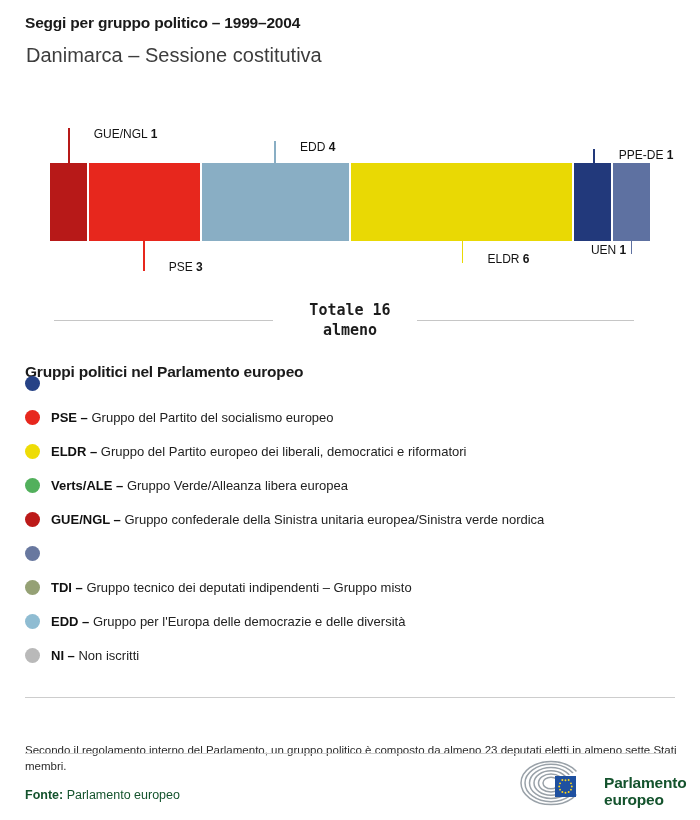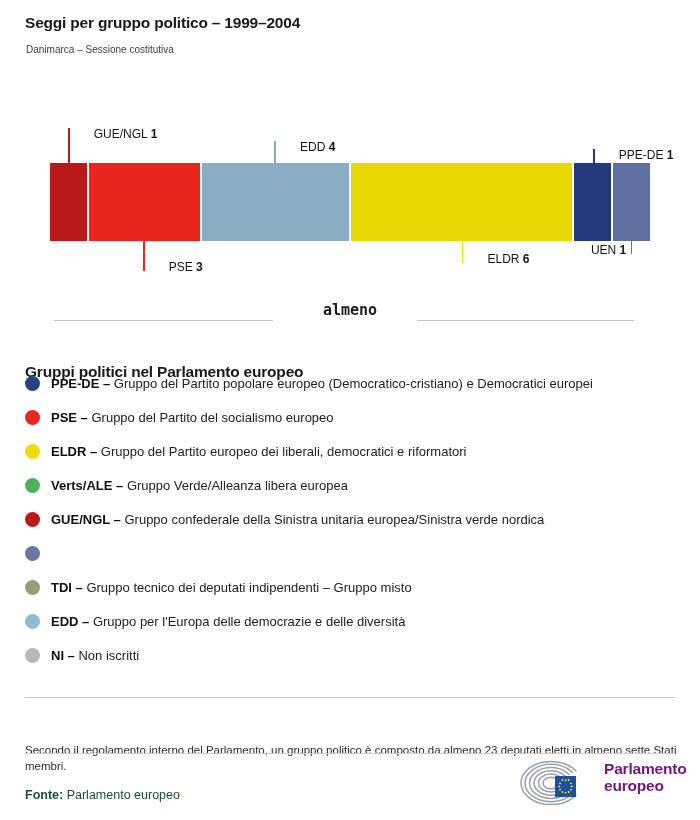--- a/index.html
+++ b/index.html
@@ -2,42 +2,42 @@
 <html><head>
 <meta charset="utf-8">
 <style>
   html,body{margin:0;padding:0;}
   body{
     width:700px;height:820px;background:#ffffff;position:relative;
     font-family:"Liberation Sans", sans-serif;color:#1a1a1a;overflow:hidden;
   }
   .abs{position:absolute;}
   .title{left:25px;top:14px;font-size:15.5px;font-weight:700;letter-spacing:-0.2px;}
-  .subtitle{left:26px;top:44px;font-size:10px;color:#3d3d3d;}
+  .subtitle{left:26px;top:44px;font-size:20px;color:#3d3d3d;}
   #seats-bar{left:50px;top:163px;width:600px;height:78px;display:flex;gap:2px;background:#ffffff;}
   #seats-bar > div{height:100%;}
   .connector{position:absolute;width:1.5px;}
   .seg-label{position:absolute;font-size:12px;line-height:13px;white-space:nowrap;color:#141414;margin-left:20px;}
   .seg-label b{font-weight:700;}
   .total-rule{height:1px;background:#c6c6c6;top:320px;}
   .totale{left:0;top:300px;width:700px;text-align:center;
     font-family:"DejaVu Sans Mono", monospace;font-size:15px;font-weight:700;line-height:20px;color:#1c1c1c;}
   .legend-heading{left:25px;top:339px;font-size:15.5px;font-weight:700;letter-spacing:-0.2px;margin-top:24px;}
   #legend{left:25px;top:366px;width:655px;}
   .legend-row{display:flex;align-items:center;height:34px;}
   .legend-dot{width:15px;height:15px;border-radius:50%;flex:0 0 15px;margin-right:11px;}
   .legend-text{font-size:13px;color:#222222;}
   .legend-text b{color:#111111;}
   .divider{left:25px;width:650px;height:1px;background:#cdcdcd;}
   .note{left:25px;top:711px;width:655px;font-size:11.5px;line-height:15.5px;color:#2b2b2b;margin-top:32px;}
   .fonte{left:25px;top:788px;font-size:12.5px;color:#14532d;}
   .fonte b{font-weight:700;}
   #ep-logo{left:517px;top:755px;display:flex;align-items:flex-start;}
-  .logo-text{margin-left:9px;padding-top:6px;font-size:15.5px;font-weight:700;
-    color:#701a75;line-height:16.5px;letter-spacing:-0.2px;}
+  .logo-text{margin-left:9px;padding-top:20px;font-size:15.5px;font-weight:700;
+    color:#14532d;line-height:16.5px;letter-spacing:-0.2px;}
 </style>
 </head>
 <body>
 
 <div class="abs title">Seggi per gruppo politico – 1999–2004</div>
 <div class="abs subtitle">Danimarca – Sessione costitutiva</div>
 
 <div class="abs" id="seats-bar">
     <div style="flex-grow: 1; background: rgb(183, 25, 24);"></div>
     <div style="flex-grow: 3; background: rgb(231, 39, 29);"></div>
@@ -57,28 +57,28 @@
     <div class="seg-label" style="top: 253px; left: 467.5px;"><span>ELDR </span><b>6</b></div>
     <div class="connector" style="background: rgb(34, 57, 123); left: 593px; height: 14px; top: 149px;"></div>
     <div class="seg-label" style="top: 149px; left: 598.75px;"><span>PPE-DE </span><b>1</b></div>
     <div class="connector" style="background: rgb(94, 113, 161); left: 630.5px; height: 13px; top: 241px;"></div>
     <div class="seg-label" style="top: 244px; right: 73.75px;"><span>UEN </span><b>1</b></div>
   </div>
 
 <div class="abs total-rule" style="left:54px;width:219px;"></div>
 <div class="abs total-rule" style="left:417px;width:217px;"></div>
 <div class="abs totale">
+  <div>Totale 16</div>
   <div>almeno</div>
 </div>
 
 <div class="abs legend-heading">Gruppi politici nel Parlamento europeo</div>
 <div class="abs" id="legend">
     <div class="legend-row">
       <span class="legend-dot" style="background: rgb(38, 66, 134);"></span>
-      <span class="legend-text"><b>PPE-DE –</b><span> Gruppo del Partito popolare europeo (Democratico-cristiano) e Democratici europei</span></span>
     </div>
     <div class="legend-row">
       <span class="legend-dot" style="background: rgb(231, 39, 29);"></span>
       <span class="legend-text"><b>PSE –</b><span> Gruppo del Partito del socialismo europeo</span></span>
     </div>
     <div class="legend-row">
       <span class="legend-dot" style="background: rgb(238, 220, 6);"></span>
       <span class="legend-text"><b>ELDR –</b><span> Gruppo del Partito europeo dei liberali, democratici e riformatori</span></span>
     </div>
     <div class="legend-row">

